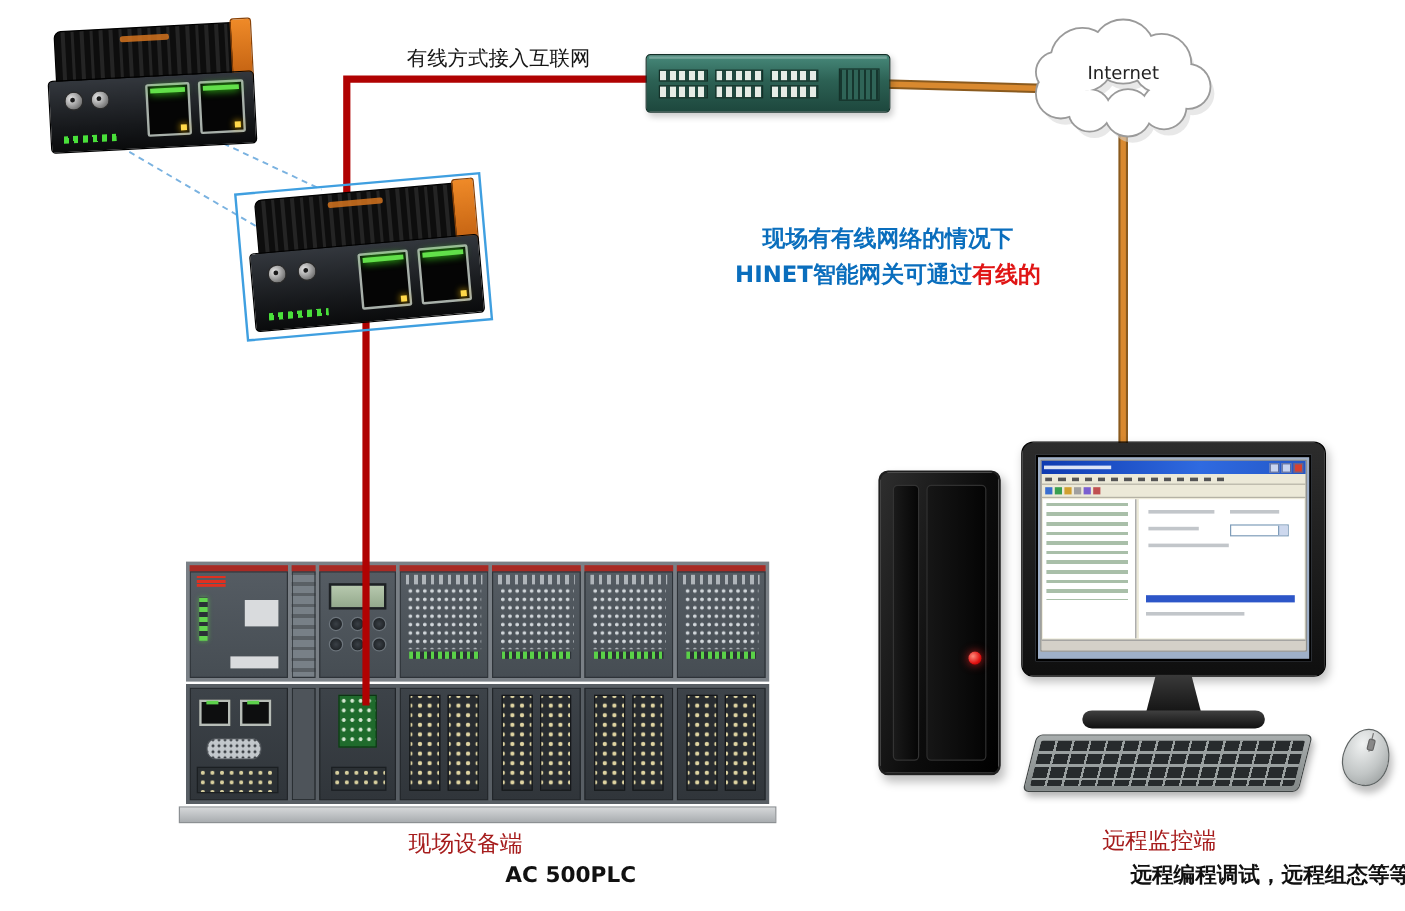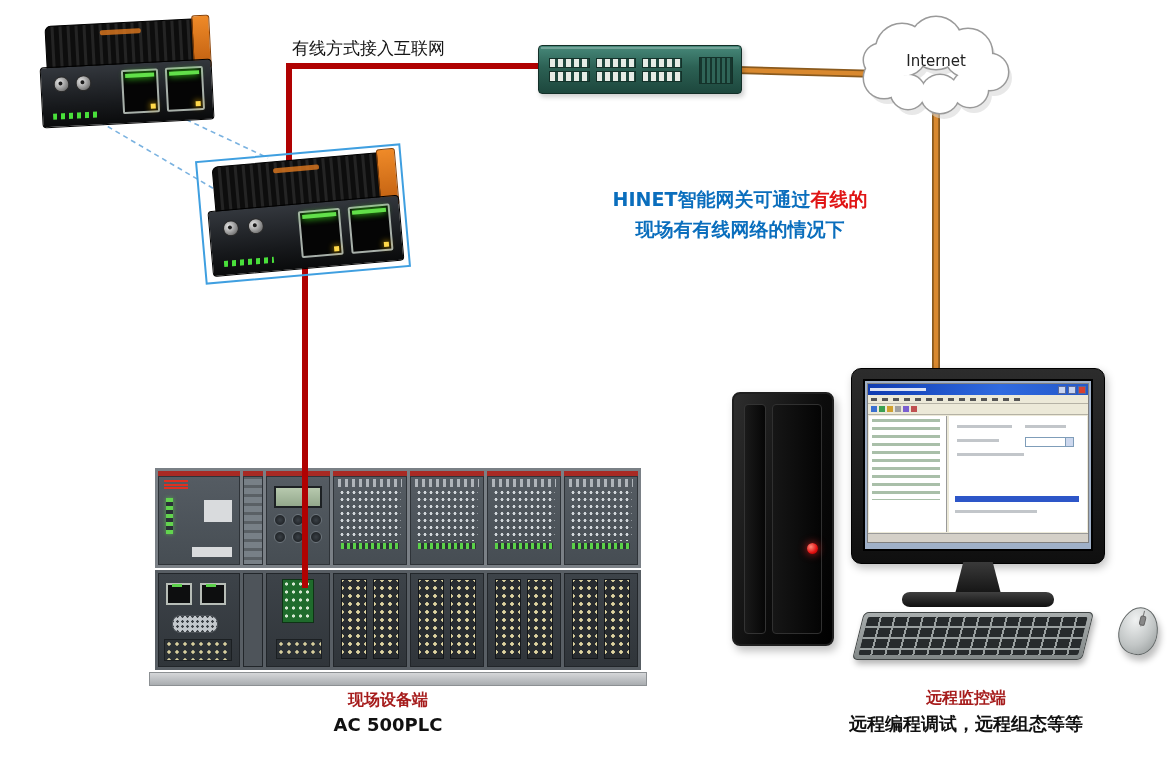--- a/index.html
+++ b/index.html
@@ -154,34 +154,34 @@
   .keys{position:absolute;left:4px;right:4px;top:4px;bottom:4px;background-color:#272b2d;border-radius:2px;
     background-image:repeating-linear-gradient(90deg,transparent 0 12px,#9aa0a0 12px 14px),
                      repeating-linear-gradient(180deg,transparent 0 9px,#9aa0a0 9px 11px);}
   .mouse{position:absolute;left:1119px;top:607px;width:37px;height:46px;z-index:4;transform:rotate(14deg);
     background:radial-gradient(ellipse at 35% 28%,#f0f2f2,#c2c6c6 55%,#8f9494);border:1px solid #5f6464;
     border-radius:50% 50% 45% 45% / 55% 55% 45% 45%;box-shadow:4px 5px 6px rgba(0,0,0,.25);}
   .mouse::before{content:"";position:absolute;left:50%;top:2px;width:1px;height:16px;background:#777;}
   .mouse::after{content:"";position:absolute;left:46%;top:7px;width:4px;height:8px;background:#888;border:1px solid #666;border-radius:2px;}
 
   
-  .lbl{position:absolute;z-index:6;color:#151515;}
+  .lbl{position:absolute;z-index:6;color:#151515;text-align:right;}
   .lbl-gateway{left:16px;top:188px;width:190px;font-size:16px;}
   .lbl-wired{left:292px;top:37px;width:200px;font-size:17px;}
   .lbl-switch{left:538px;top:99px;width:202px;text-align:center;font-size:17px;font-weight:bold;}
   .lbl-internet{left:866px;top:52px;width:140px;text-align:center;font-size:15px;color:#222;}
   .lbl-plclink{left:160px;top:350px;width:200px;font-size:17px;}
   .note{position:absolute;left:550px;top:184px;width:380px;z-index:6;text-align:center;
     font-size:19px;font-weight:bold;line-height:30px;color:var(--note-blue);}
   .note .red-t{color:var(--note-red);}
   .caption{position:absolute;z-index:6;text-align:center;}
   .cap-site{left:246px;top:690px;width:284px;}
   .cap-remote{left:756px;top:688px;width:420px;}
-  .cap-title{font-size:16px;font-weight:bold;color:var(--title-red);}
-  .cap-sub{font-size:18px;font-weight:bold;color:#111;margin-top:3px;}
+  .cap-title{font-size:19px;font-weight:normal;color:var(--title-red);}
+  .cap-sub{font-size:18px;font-weight:bold;color:#111;margin-top:3px;text-align:right;}
 </style>
 </head>
 <body>
 
 <div id="canvas">
 
   <svg id="wires" viewBox="0 0 1171 759">
     <defs>
       <g id="cloudShape">
         <circle cx="884" cy="78" r="20"></circle>
@@ -382,22 +382,22 @@
 
   <div class="keyboard">
     <div class="keys"></div>
   </div>
   <div class="mouse"></div>
 
   <div class="lbl lbl-wired">有线方式接入互联网</div>
   <div class="lbl lbl-internet">Internet</div>
 
   <div class="note">
+    <div><span>现场有有线网络的情况下</span></div>
     <div><span>HINET智能网关可通过</span><span class="red-t">有线的</span></div>
-    <div><span>现场有有线网络的情况下</span></div>
   </div>
 
   <div class="caption cap-site">
     <div class="cap-title">现场设备端</div>
     <div class="cap-sub">AC 500PLC</div>
   </div>
   <div class="caption cap-remote">
     <div class="cap-title">远程监控端</div>
     <div class="cap-sub">远程编程调试，远程组态等等</div>
   </div>

